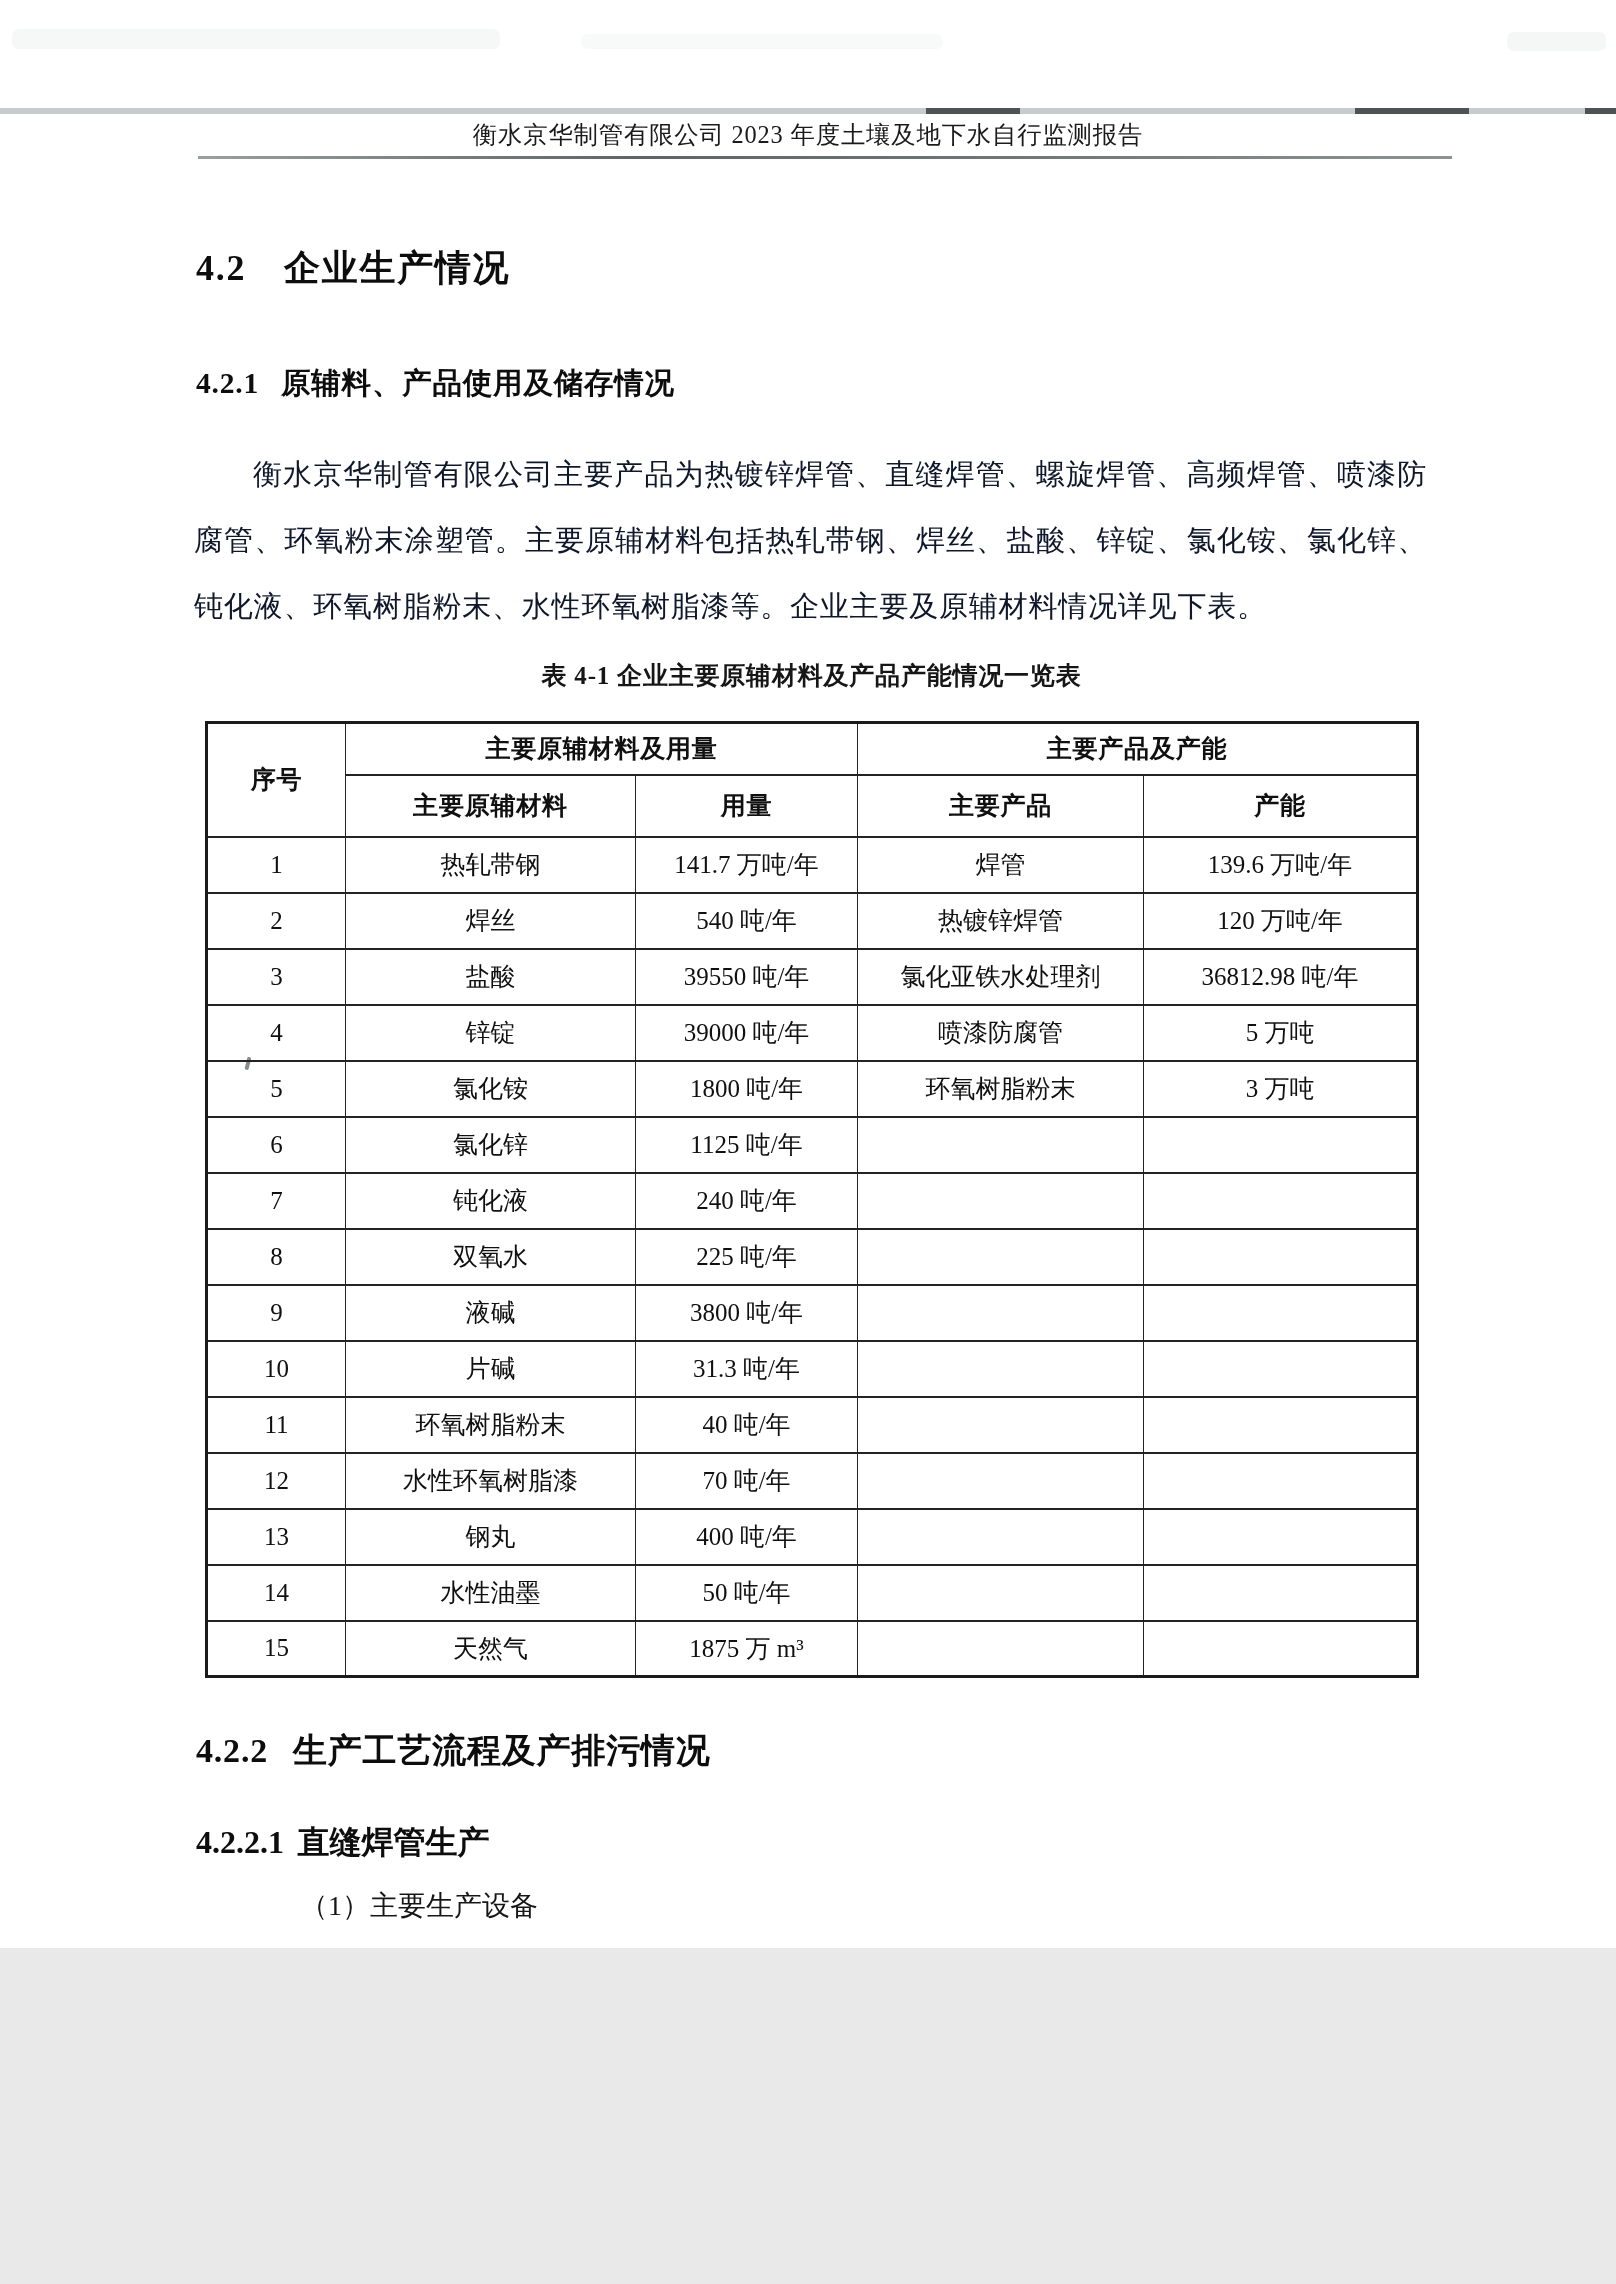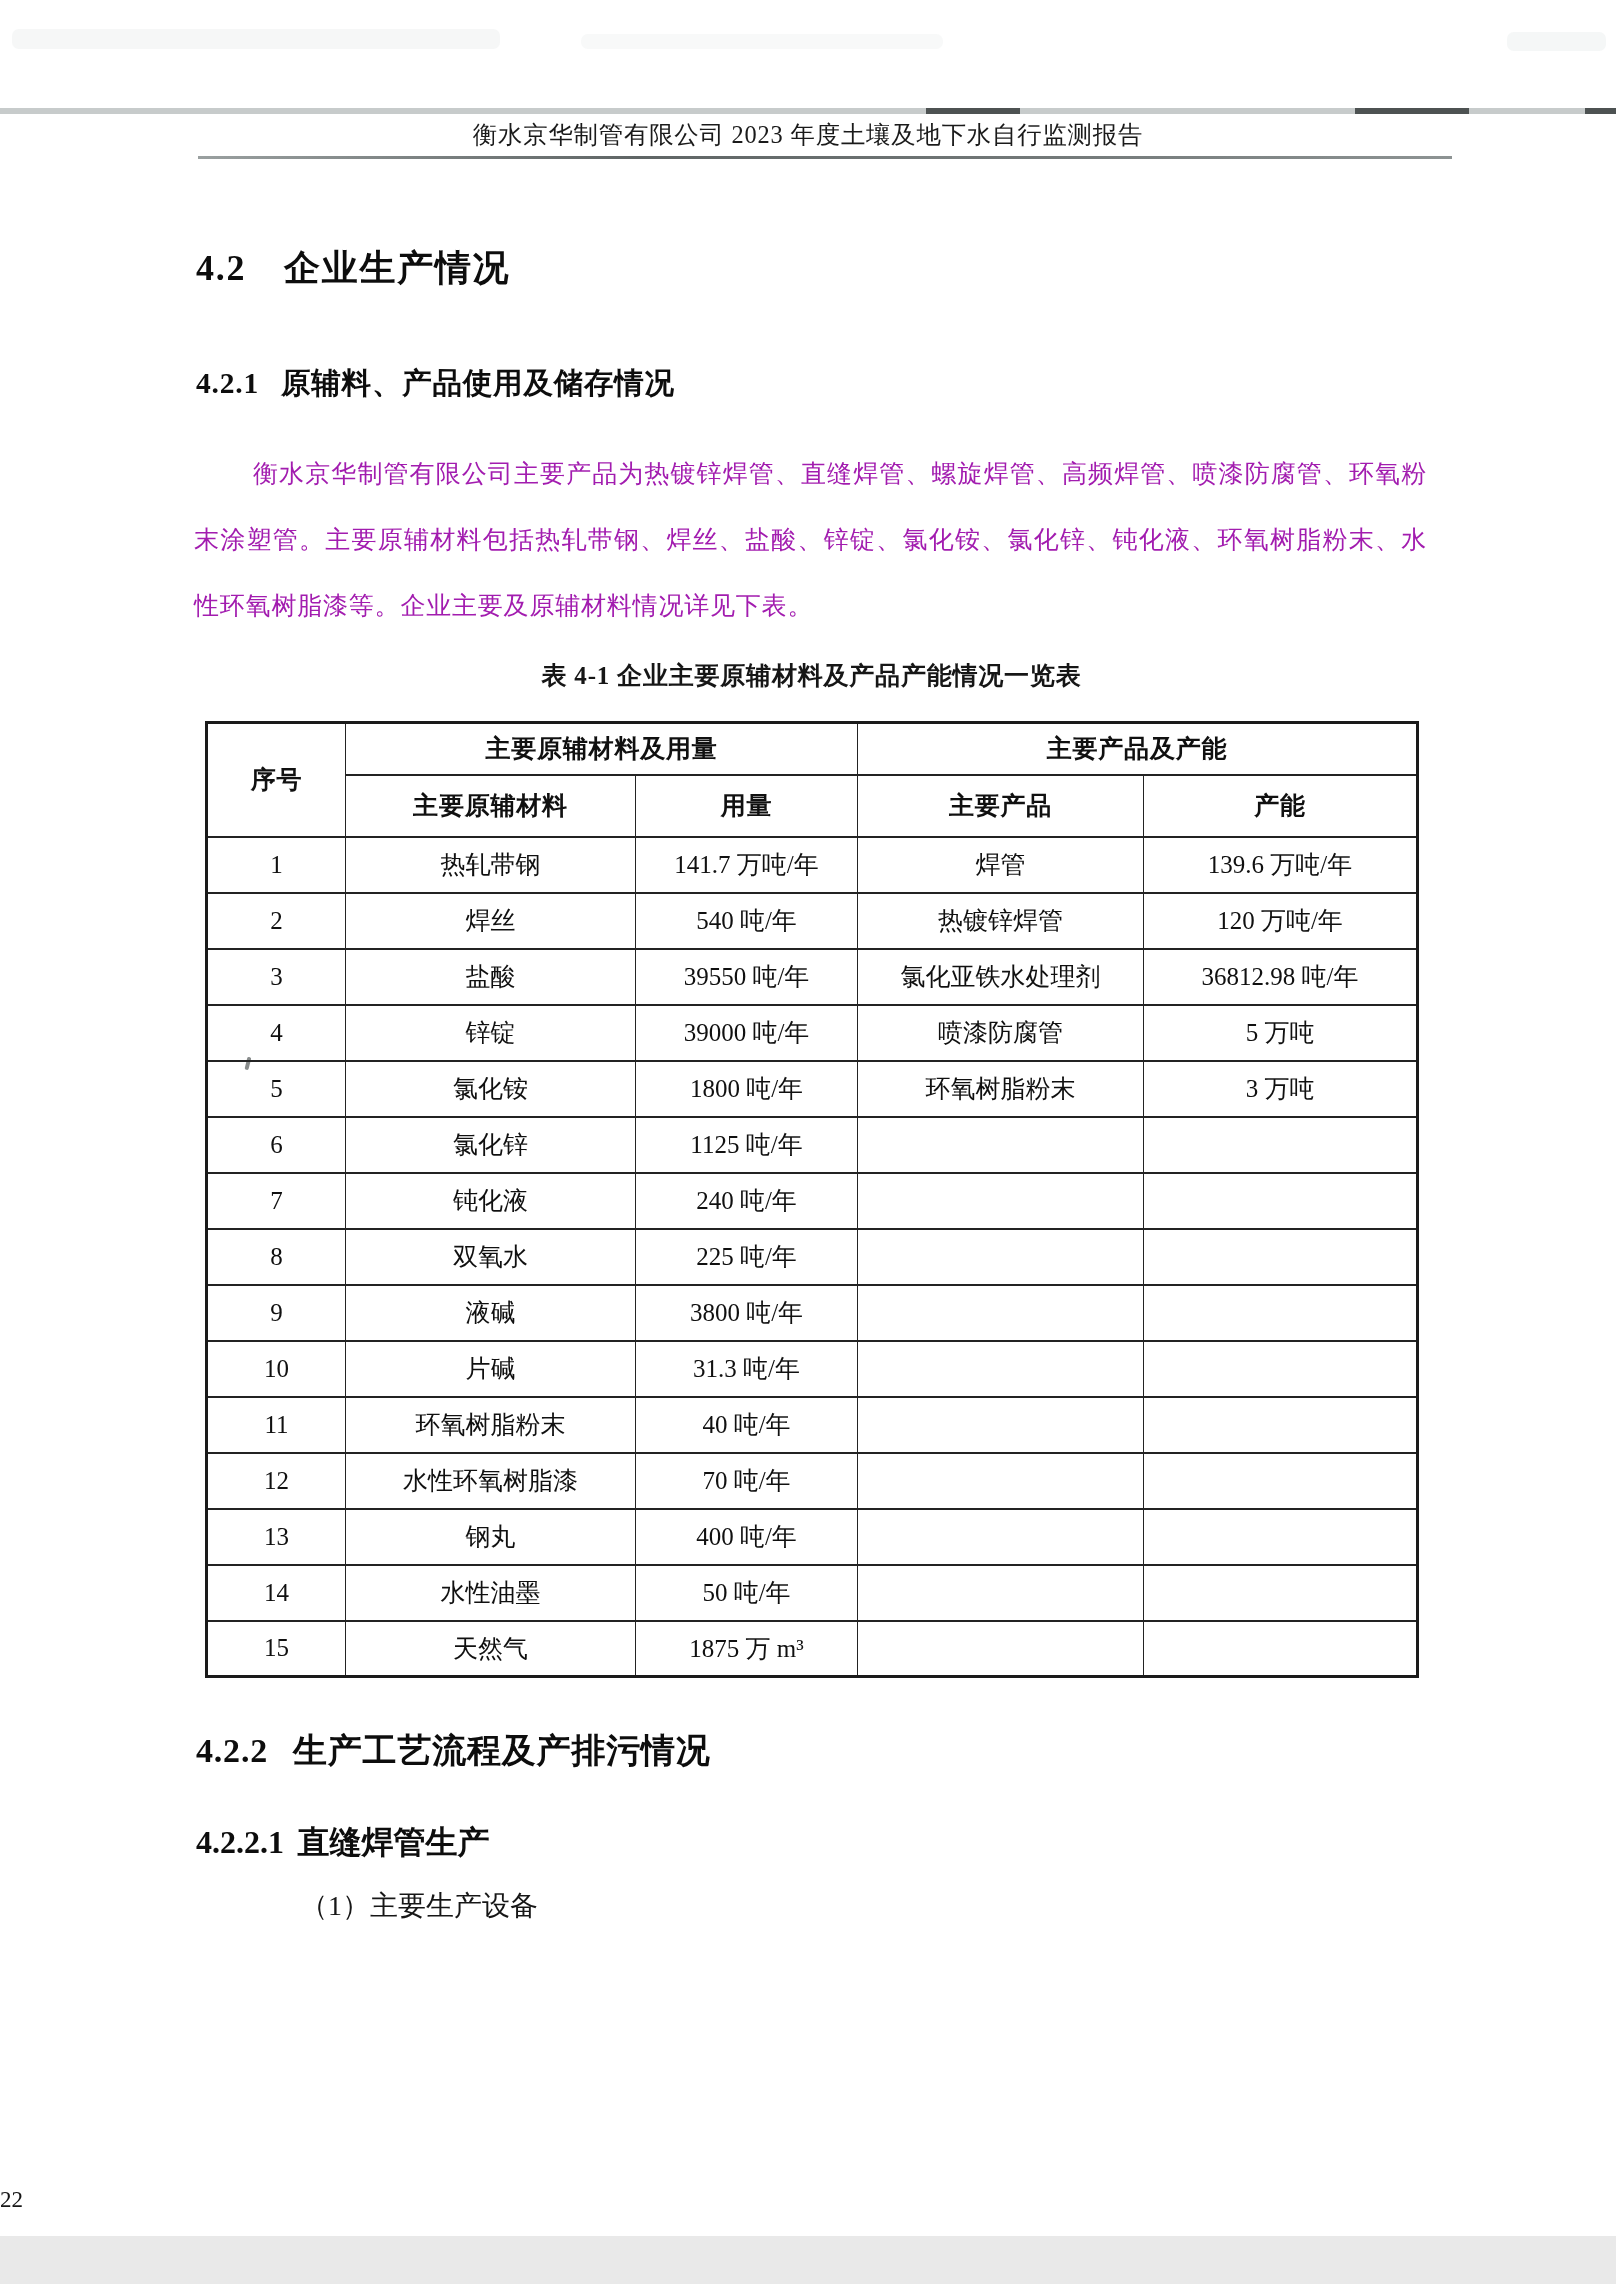--- a/index.html
+++ b/index.html
@@ -1,19 +1,19 @@
 <!DOCTYPE html>
 <html style="font-size:13.5px"><head>
 <meta charset="utf-8">
 <style>
   html, body { margin: 0; padding: 0; background: #e9e9e9; }
   .page {
     position: relative;
     width: 1616px;
-    height: 2236px;
+    height: 1948px;
     background: #ffffff;
     overflow: hidden;
     color: #161616;
     font-family: "Liberation Serif", "DejaVu Serif", serif;
   }
 
   
   .artifact { position: absolute; background: #eef1f1; border-radius: 6.7px; }
   .artifact.a1 { left: 11.8px; top: 29px; width: 488px; height: 20px; opacity: .55; }
   .artifact.a2 { left: 581px; top: 34px; width: 362px; height: 15px; opacity: .4; }
@@ -43,22 +43,22 @@
   .h-42 .num    { margin-right: 38px; text-align: center; }
   .h-421   { top: 364px;  font-size: 29.5px; letter-spacing: 0.8px; }
   .h-421 .num   { margin-right: 22px; }
   .h-422   { top: 1728px; font-size: 34px; letter-spacing: 0.8px; }
   .h-422 .num   { margin-right: 25px; }
   .h-4221  { top: 1821px; font-size: 32px; }
   .h-4221 .num  { margin-right: 13.5px; }
 
   .para {
     position: absolute; left: 194px; top: 441px; width: 1233px;
-    font-size: 25px; line-height: 66px; letter-spacing: 0.8px;
-    text-align: justify; text-indent: 59px; color: #a21caf;
+    font-size: 29px; line-height: 66px; letter-spacing: 0.8px;
+    text-align: justify; text-indent: 59px; color: #0f172a;
   }
 
   .table-caption {
     position: absolute; left: 0; top: 659px; width: 1623px;
     text-align: center; font-size: 25px; font-weight: bold; letter-spacing: 0.8px;
   }
 
   
   table.main-table {
     position: absolute; left: 205px; top: 721px; width: 1212px;

